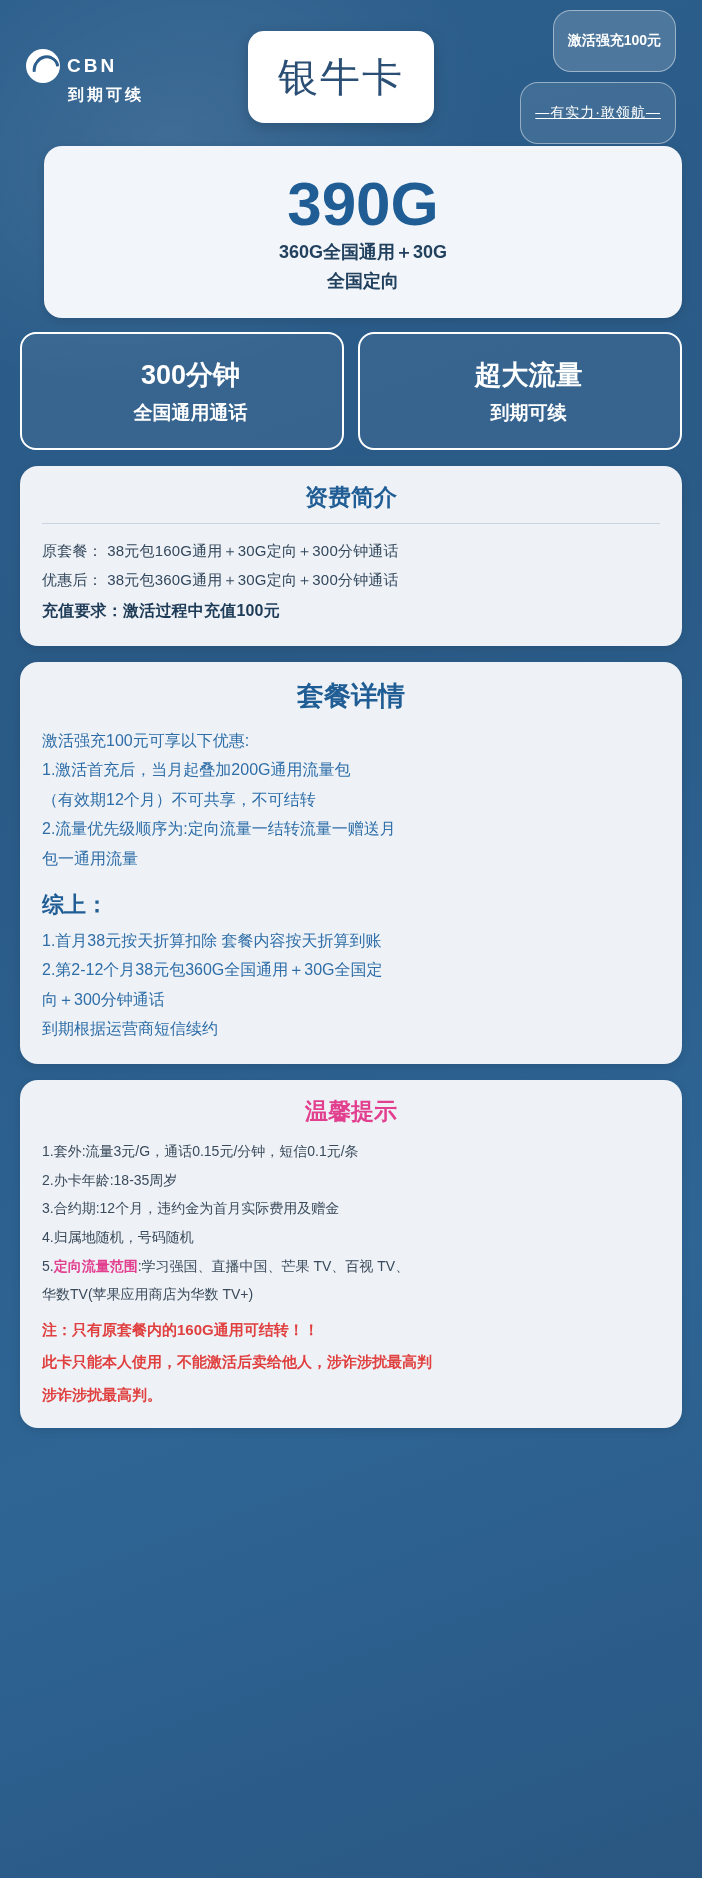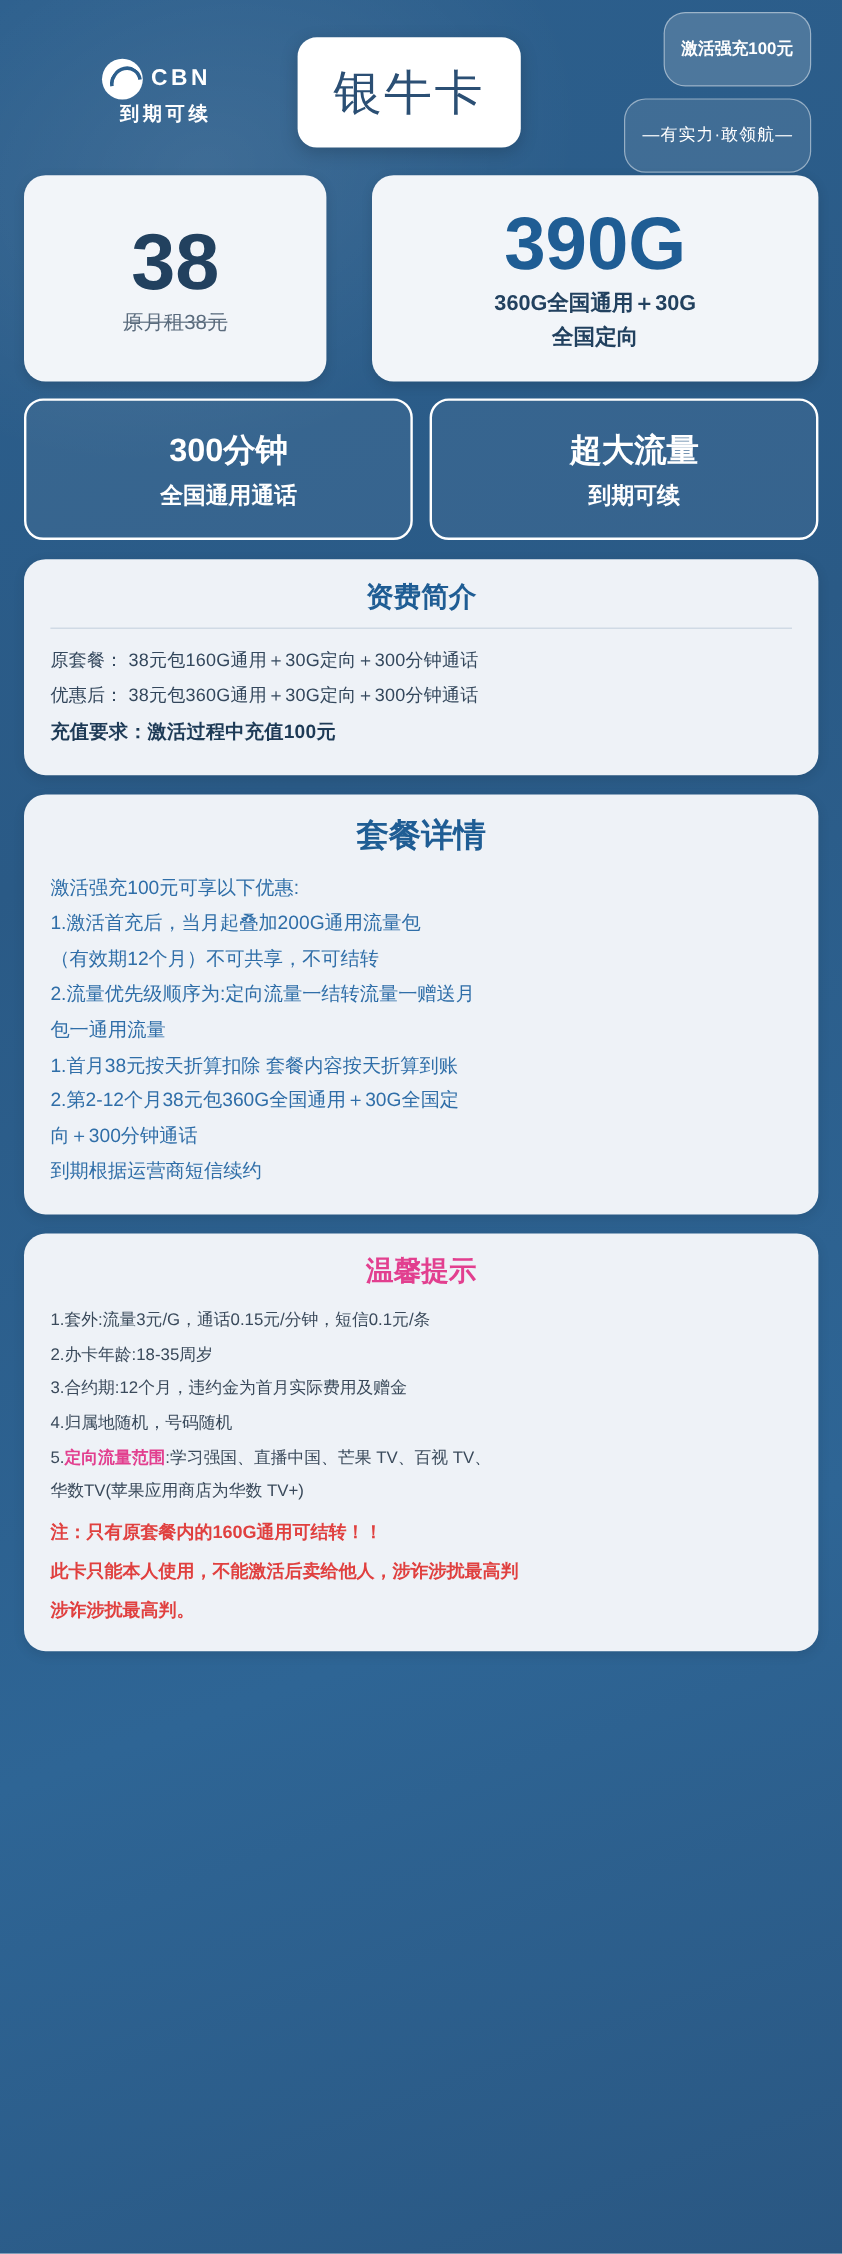--- a/index.html
+++ b/index.html
@@ -32,21 +32,21 @@
     display: flex;
     align-items: center;
     justify-content: space-between;
     height: 118px;
     padding: 0 6px;
     z-index: 2;
   }
   .brand {
     display: flex;
     flex-direction: column;
-    align-items: flex-end;
+    align-items: flex-start;
     gap: 2px;
     width: 150px;
   }
   .brand-top {
     display: flex;
     align-items: center;
     gap: 7px;
   }
   .brand-mark {
     width: 34px; height: 34px;
@@ -111,20 +111,21 @@
     color: #ffffff;
     font-size: 14px;
     font-weight: bold;
     padding: 21px 14px;
     white-space: nowrap;
   }
   .pill.slogan {
     background: rgba(255,255,255,0.10);
     font-weight: normal;
     letter-spacing: 1px;
+    text-decoration: underline;
   }
 
   
   .price-row {
     display: flex;
     gap: 14px;
     margin-top: 10px;
     position: relative;
     z-index: 2;
   }
@@ -301,24 +302,20 @@
       <span>银牛卡</span>
     </div>
 
     <div class="header-right">
       <div class="pill">激活强充100元</div>
       <div class="pill slogan">—有实力·敢领航—</div>
     </div>
   </div>
 
   <div class="price-row">
-    <div class="card-white price-left">
-      <div class="price-num">38</div>
-      <div class="price-old">原月租38元</div>
-    </div>
     <div class="card-white price-right">
       <div class="data-num">390G</div>
       <div class="data-sub">360G全国通用＋30G</div>
       <div class="data-sub">全国定向</div>
     </div>
   </div>
 
   <div class="feature-row">
     <div class="feature-card">
       <div class="feature-main">300分钟</div>
@@ -339,20 +336,21 @@
   </div>
 
   <div class="section">
     <div class="section-title big">套餐详情</div>
     <div class="detail-line">激活强充100元可享以下优惠:</div>
     <div class="detail-line">1.激活首充后，当月起叠加200G通用流量包</div>
     <div class="detail-line">（有效期12个月）不可共享，不可结转</div>
     <div class="detail-line">2.流量优先级顺序为:定向流量一结转流量一赠送月</div>
     <div class="detail-line">包一通用流量</div>
 
+    <div class="sub-head">综上：</div>
     <div class="detail-line">1.首月38元按天折算扣除 套餐内容按天折算到账</div>
     <div class="detail-line">2.第2-12个月38元包360G全国通用＋30G全国定</div>
     <div class="detail-line">向＋300分钟通话</div>
     <div class="detail-line">到期根据运营商短信续约</div>
   </div>
 
   <div class="section">
     <div class="section-title pink">温馨提示</div>
     <div class="tip-line">1.套外:流量3元/G，通话0.15元/分钟，短信0.1元/条</div>
     <div class="tip-line">2.办卡年龄:18-35周岁</div>

